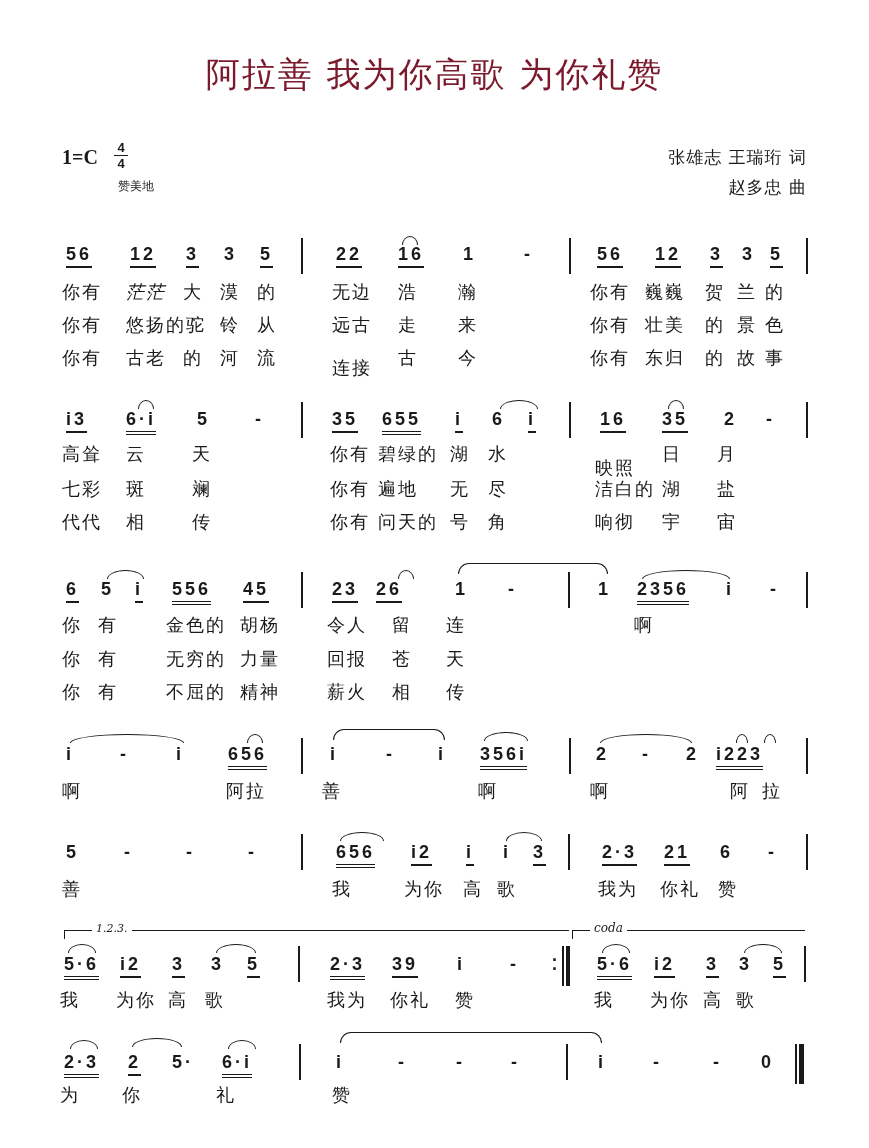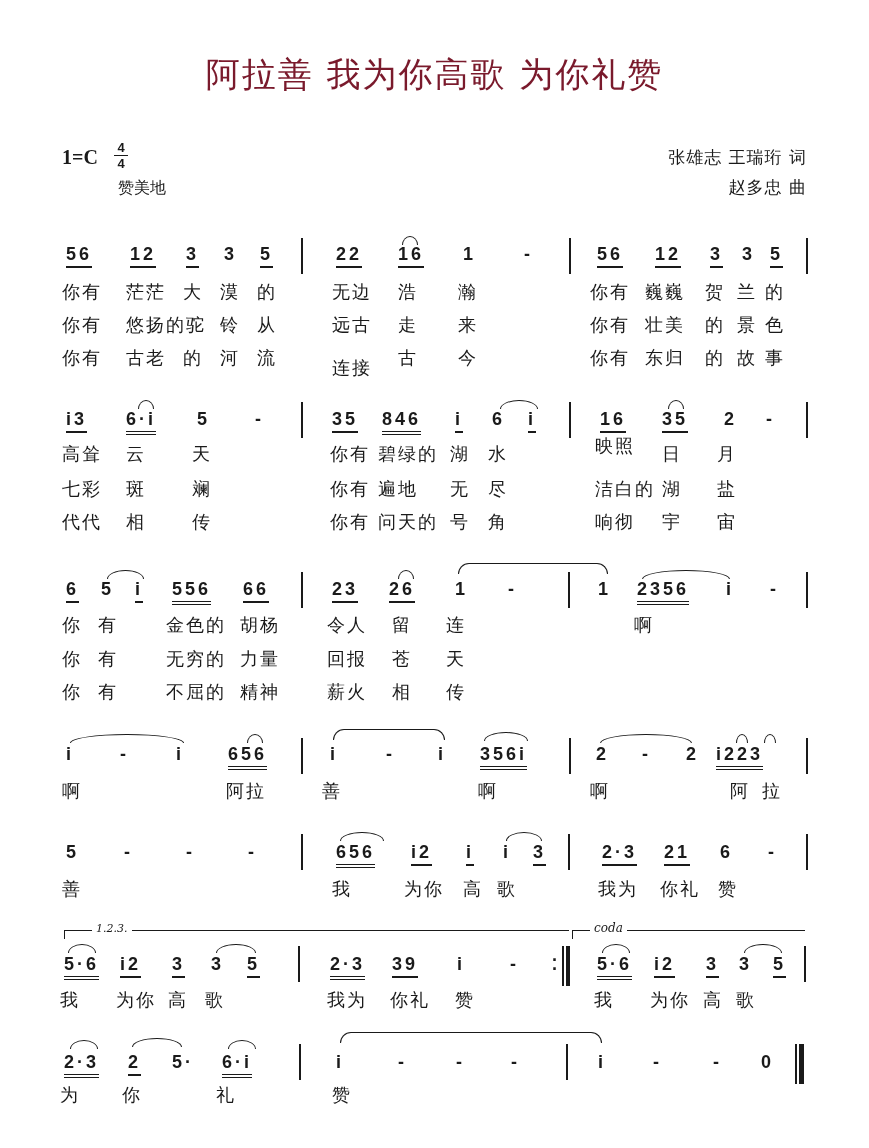--- a/index.html
+++ b/index.html
@@ -5,21 +5,21 @@
   html, body { margin: 0; padding: 0; background: #ffffff; }
   body { width: 869px; height: 1148px; position: relative; overflow: hidden;
          font-family: "DejaVu Serif", serif; color: #1a1a1a; }
   .abs { position: absolute; }
   .title { left: 0; width: 869px; top: 52px; text-align: center; font-size: 34px;
            color: #7a1a2c; letter-spacing: 2px; font-family: "DejaVu Serif", serif; }
   .key { left: 62px; top: 146px; font-size: 20px; font-family: "Liberation Serif", serif; font-weight: bold; }
   .timesig { left: 114px; top: 141px; width: 14px; font-size: 13px; font-weight: bold; text-align: center;
              font-family: "Liberation Sans", sans-serif; line-height: 13px; }
   .timesig .line { border-top: 1.5px solid #1a1a1a; margin: 1px 0; }
-  .tempo { left: 118px; top: 178px; font-size: 16px; }
+  .tempo { left: 118px; top: 178px; font-size: 12px; }
   .credit { right: 62px; font-size: 17px; text-align: right; letter-spacing: 1px; }
   .note { font-family: "Liberation Sans", sans-serif; font-weight: bold; font-size: 18px; letter-spacing: 3px; white-space: nowrap; }
   .ul { border-bottom: 2px solid #1a1a1a; padding-bottom: 1px; }
   .ul2 { border-bottom: 4px double #1a1a1a; padding-bottom: 1px; }
   .lyric { font-size: 18px; white-space: nowrap; letter-spacing: 2px; }
   .bar { width: 2px; background: #1a1a1a; }
   .slur { border: 1.5px solid #1a1a1a; border-bottom: none; border-radius: 50% 50% 0 0 / 100% 100% 0 0; height: 8px; }
   .tie-long { border: 1.5px solid #1a1a1a; border-bottom: none; border-radius: 14px 14px 0 0; height: 10px; }
   .volta { border-top: 1.5px solid #1a1a1a; height: 8px; }
   .volta-label { font-size: 11px; font-style: italic; background: #fff; padding: 0 4px; }
@@ -58,21 +58,21 @@
   <span class="abs note" style="left:524px; top:244px;">-</span>
   <div class="abs bar" style="left:569px; top:238px; height:36px;"></div>
   <span class="abs note ul" style="left:597px; top:244px;">56</span>
   <span class="abs note ul" style="left:655px; top:244px;">12</span>
   <span class="abs note ul" style="left:710px; top:244px;">3</span>
   <span class="abs note" style="left:742px; top:244px;">3</span>
   <span class="abs note ul" style="left:770px; top:244px;">5</span>
   <div class="abs bar" style="left:806px; top:238px; height:36px;"></div>
 
   <span class="abs lyric" style="left:62px; top:280px;">你有</span>
-  <span class="abs lyric" style="left:126px; top:280px;">茫茫</span>
+  <span class="abs lyric" style="left:126px; top:280px;font-style:italic;">茫茫</span>
   <span class="abs lyric" style="left:183px; top:280px;">大</span>
   <span class="abs lyric" style="left:220px; top:280px;">漠</span>
   <span class="abs lyric" style="left:257px; top:280px;">的</span>
   <span class="abs lyric" style="left:332px; top:280px;">无边</span>
   <span class="abs lyric" style="left:398px; top:280px;">浩</span>
   <span class="abs lyric" style="left:458px; top:280px;">瀚</span>
   <span class="abs lyric" style="left:590px; top:280px;">你有</span>
   <span class="abs lyric" style="left:645px; top:280px;">巍巍</span>
   <span class="abs lyric" style="left:705px; top:280px;">贺</span>
   <span class="abs lyric" style="left:737px; top:280px;">兰</span>
@@ -107,41 +107,41 @@
 </div>
 
 <div>
   <span class="abs note ul" style="left:66px; top:409px;">i3</span>
   <div class="abs slur" style="left:138px; top:400px; width:14px;"></div>
   <span class="abs note ul2" style="left:126px; top:409px;">6·i</span>
   <span class="abs note" style="left:197px; top:409px;">5</span>
   <span class="abs note" style="left:255px; top:409px;">-</span>
   <div class="abs bar" style="left:301px; top:402px; height:36px;"></div>
   <span class="abs note ul" style="left:332px; top:409px;">35</span>
-  <span class="abs note ul2" style="left:382px; top:409px;">846</span>
+  <span class="abs note ul2" style="left:382px; top:409px;">655</span>
   <div class="abs slur" style="left:500px; top:400px; width:36px;"></div>
   <span class="abs note ul" style="left:455px; top:409px;">i</span>
   <span class="abs note" style="left:492px; top:409px;">6</span>
   <span class="abs note ul" style="left:528px; top:409px;">i</span>
   <div class="abs bar" style="left:569px; top:402px; height:36px;"></div>
   <span class="abs note ul" style="left:600px; top:409px;">16</span>
   <div class="abs slur" style="left:668px; top:400px; width:14px;"></div>
   <span class="abs note ul" style="left:662px; top:409px;">35</span>
   <span class="abs note" style="left:724px; top:409px;">2</span>
   <span class="abs note" style="left:766px; top:409px;">-</span>
   <div class="abs bar" style="left:806px; top:402px; height:36px;"></div>
 
   <span class="abs lyric" style="left:62px; top:442px;">高耸</span>
   <span class="abs lyric" style="left:126px; top:442px;">云</span>
   <span class="abs lyric" style="left:192px; top:442px;">天</span>
   <span class="abs lyric" style="left:330px; top:442px;">你有</span>
   <span class="abs lyric" style="left:378px; top:442px;">碧绿的</span>
   <span class="abs lyric" style="left:450px; top:442px;">湖</span>
   <span class="abs lyric" style="left:488px; top:442px;">水</span>
-  <span class="abs lyric" style="left:595px; top:434px;">映照</span>
+  <span class="abs lyric" style="left:595px; top:456px;">映照</span>
   <span class="abs lyric" style="left:662px; top:442px;">日</span>
   <span class="abs lyric" style="left:717px; top:442px;">月</span>
 
   <span class="abs lyric" style="left:62px; top:477px;">七彩</span>
   <span class="abs lyric" style="left:126px; top:477px;">斑</span>
   <span class="abs lyric" style="left:192px; top:477px;">斓</span>
   <span class="abs lyric" style="left:330px; top:477px;">你有</span>
   <span class="abs lyric" style="left:378px; top:477px;">遍地</span>
   <span class="abs lyric" style="left:450px; top:477px;">无</span>
   <span class="abs lyric" style="left:488px; top:477px;">尽</span>
@@ -160,25 +160,25 @@
   <span class="abs lyric" style="left:662px; top:510px;">宇</span>
   <span class="abs lyric" style="left:717px; top:510px;">宙</span>
 </div>
 
 <div>
   <span class="abs note ul" style="left:66px; top:579px;">6</span>
   <div class="abs slur" style="left:107px; top:570px; width:35px;"></div>
   <span class="abs note" style="left:101px; top:579px;">5</span>
   <span class="abs note ul" style="left:135px; top:579px;">i</span>
   <span class="abs note ul2" style="left:172px; top:579px;">556</span>
-  <span class="abs note ul" style="left:243px; top:579px;">66</span>
+  <span class="abs note ul" style="left:243px; top:579px;">45</span>
   <div class="abs bar" style="left:301px; top:572px; height:36px;"></div>
   <span class="abs note ul" style="left:332px; top:579px;">23</span>
   <div class="abs slur" style="left:398px; top:570px; width:14px;"></div>
-  <span class="abs note ul" style="left:389px; top:579px;">26</span>
+  <span class="abs note ul" style="left:376px; top:579px;">26</span>
   <div class="abs tie-long" style="left:458px; top:563px; width:148px;"></div>
   <span class="abs note" style="left:455px; top:579px;">1</span>
   <span class="abs note" style="left:508px; top:579px;">-</span>
   <div class="abs bar" style="left:568px; top:572px; height:36px;"></div>
   <span class="abs note" style="left:598px; top:579px;">1</span>
   <div class="abs slur" style="left:642px; top:570px; width:86px;"></div>
   <span class="abs note ul2" style="left:637px; top:579px;">2356</span>
   <span class="abs note" style="left:726px; top:579px;">i</span>
   <span class="abs note" style="left:770px; top:579px;">-</span>
   <div class="abs bar" style="left:806px; top:572px; height:36px;"></div>

